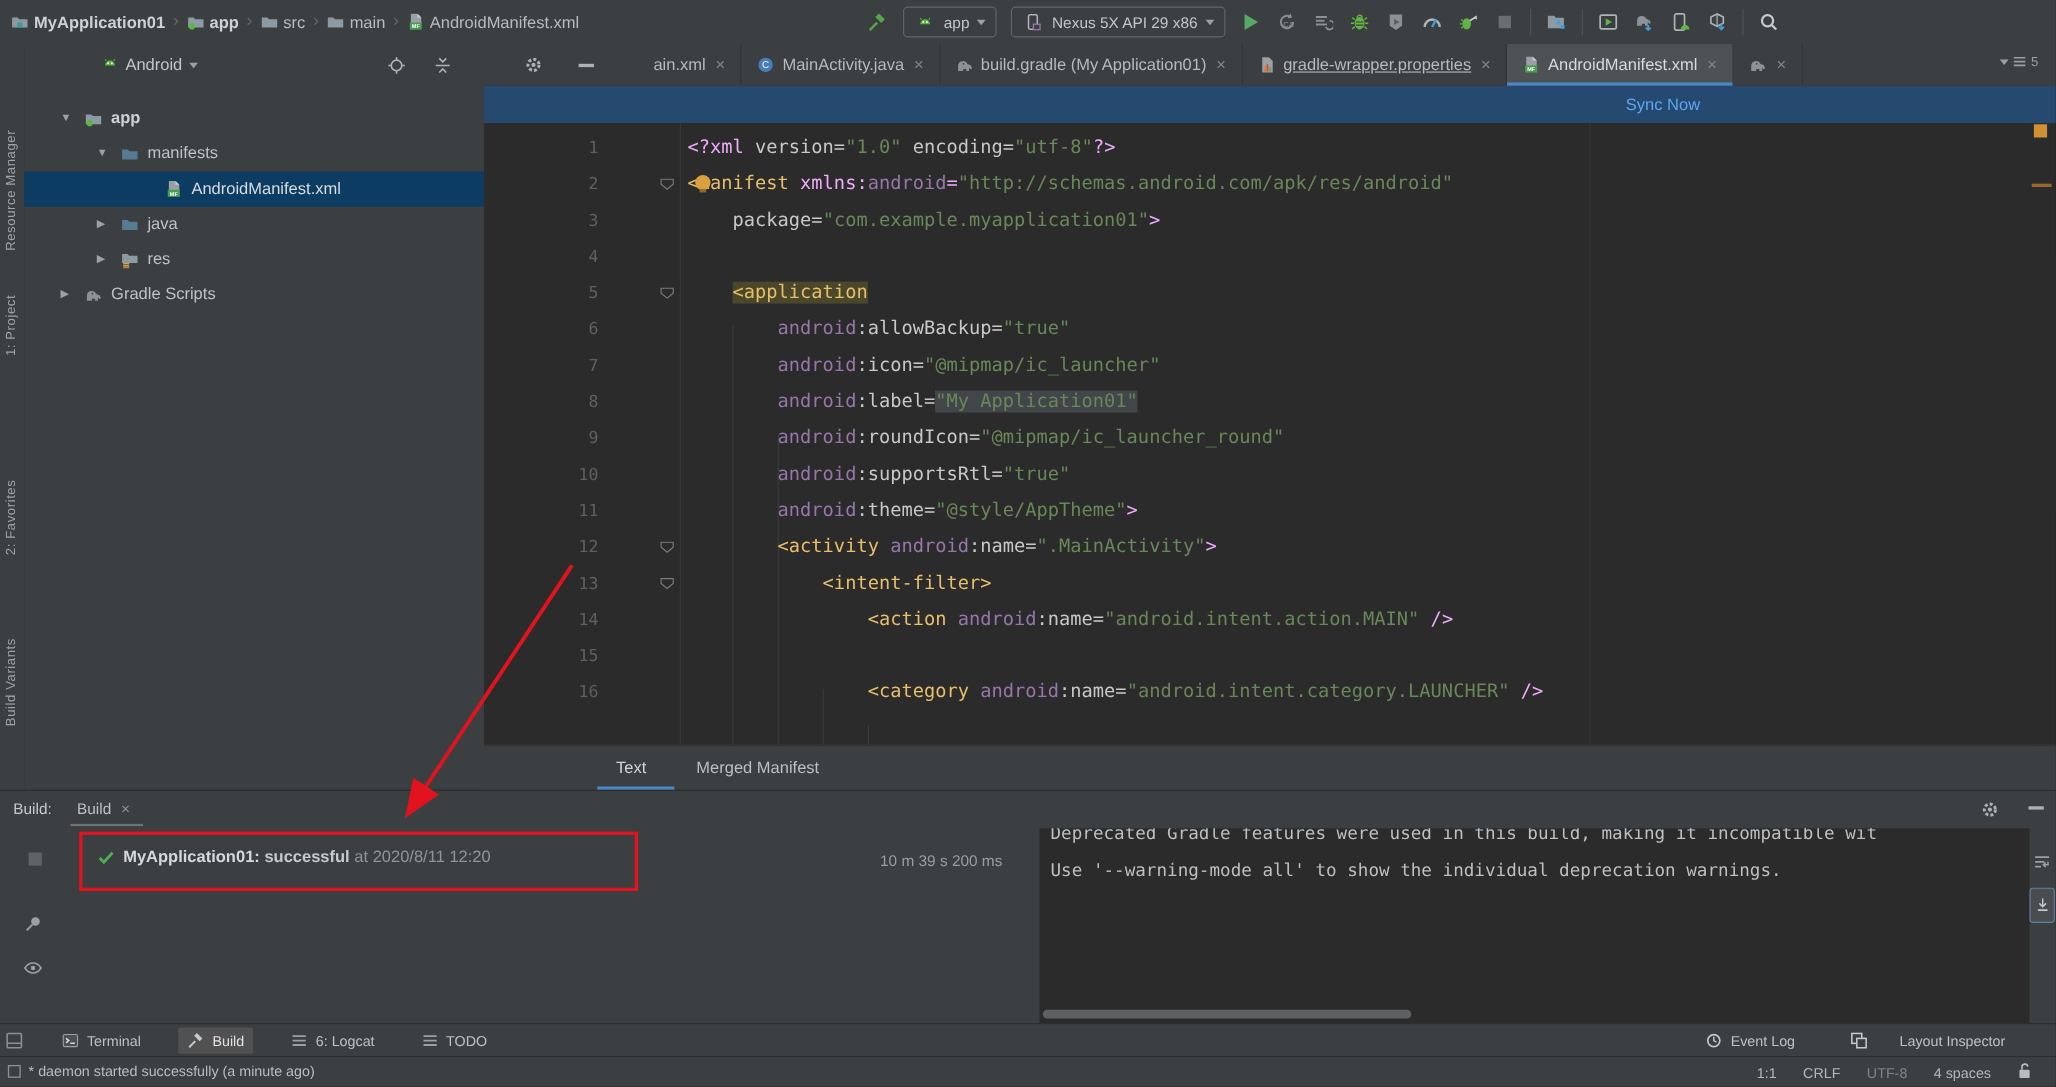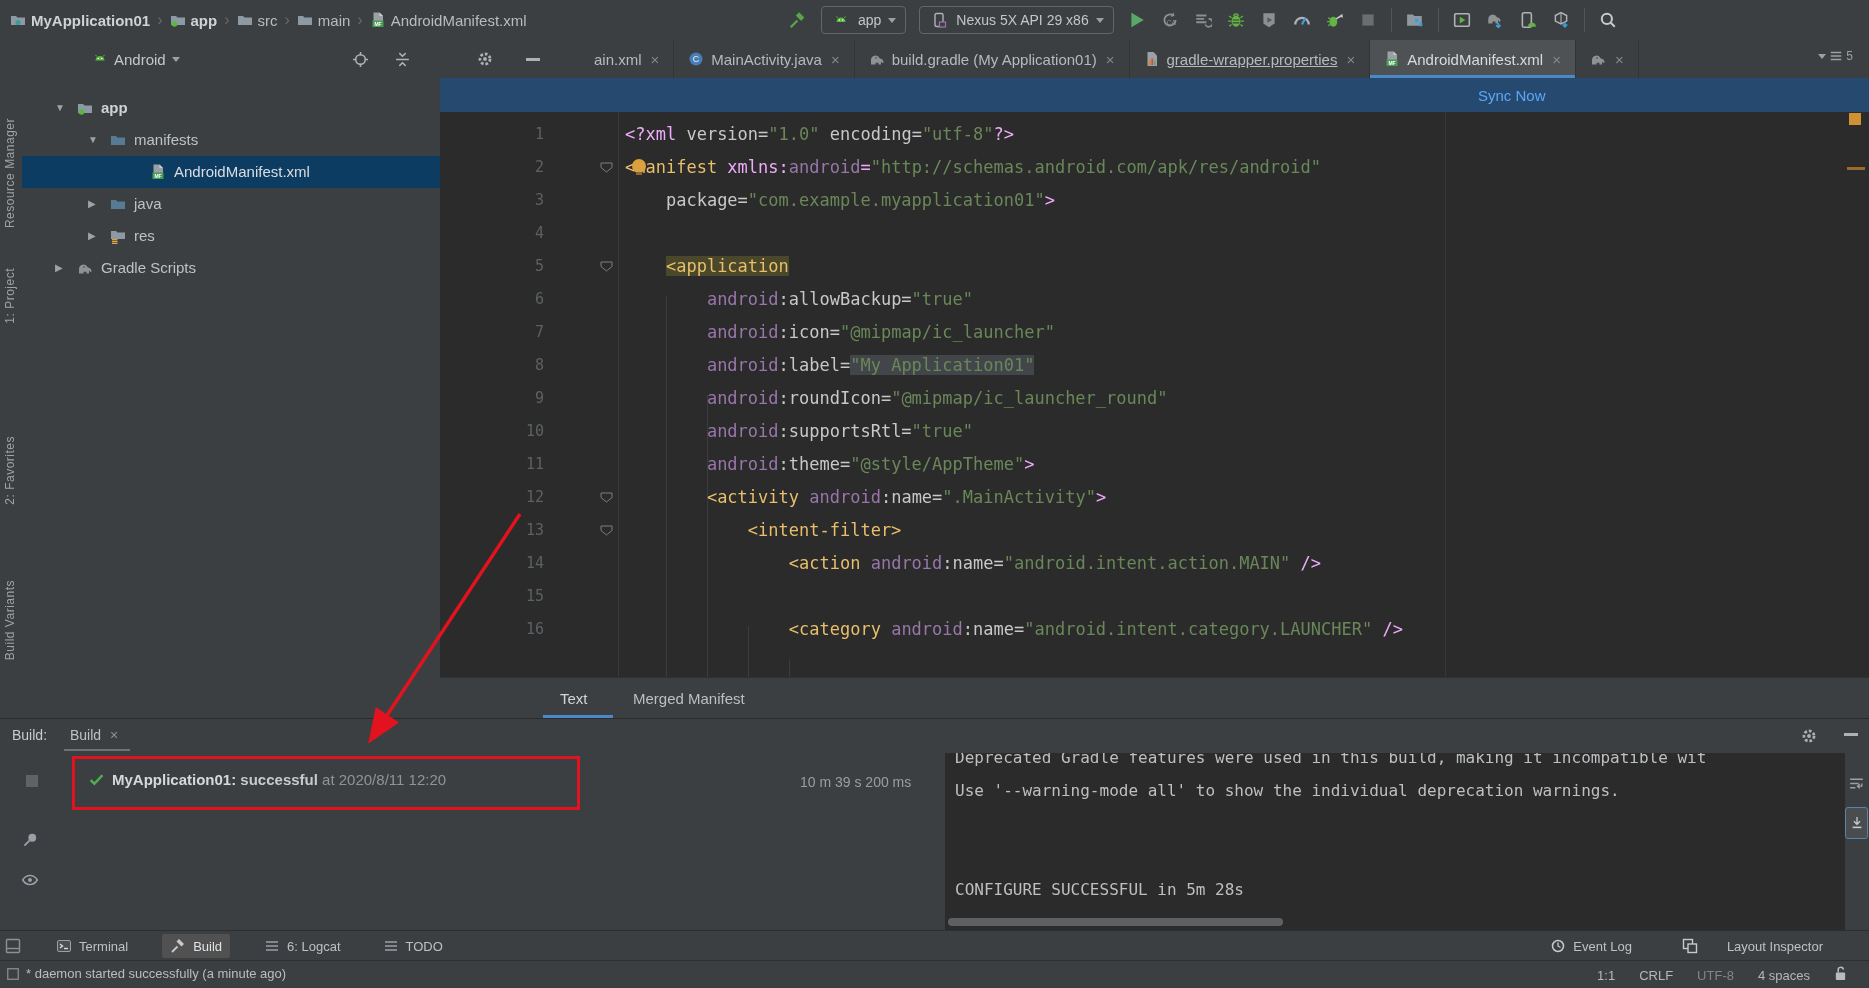--- a/index.html
+++ b/index.html
@@ -536,21 +536,20 @@
       <span id="build-proj">MyApplication01:</span>
       <span id="build-result">successful</span>
       <span id="build-time">at 2020/8/11 12:20</span>
     </div>
     <span id="build-duration">10 m 39 s 200 ms</span>
 
     <div id="console">
         <div class="con-line" style="top: -12px;"><span>Deprecated Gradle features were used in this build, making it incompatible wit</span></div>
         <div class="con-line" style="top: 21px;"><span>Use '--warning-mode all' to show the individual deprecation warnings.</span></div>
         <div class="con-line" style="top: 87px;"><span></span></div>
-        <div class="con-line" style="top: 120px;"><span>CONFIGURE SUCCESSFUL in 5m 28s</span></div>
       </div>
     <div id="console-scroll"></div>
     <span id="sw-icon">
       <svg width="17" height="17" viewBox="0 0 16 16">
           <path d="M2 4h12M2 8h8M2 12h5" stroke="#9AA0A6" stroke-width="1.5"></path>
           <path d="M13 8v2.5H9.5M11 8.5L9 10.5l2 2" stroke="#9AA0A6" stroke-width="1.3" fill="none"></path>
         </svg>
     </span>
     <div id="scrollend-btn">
       <svg width="14" height="14" viewBox="0 0 16 16">

